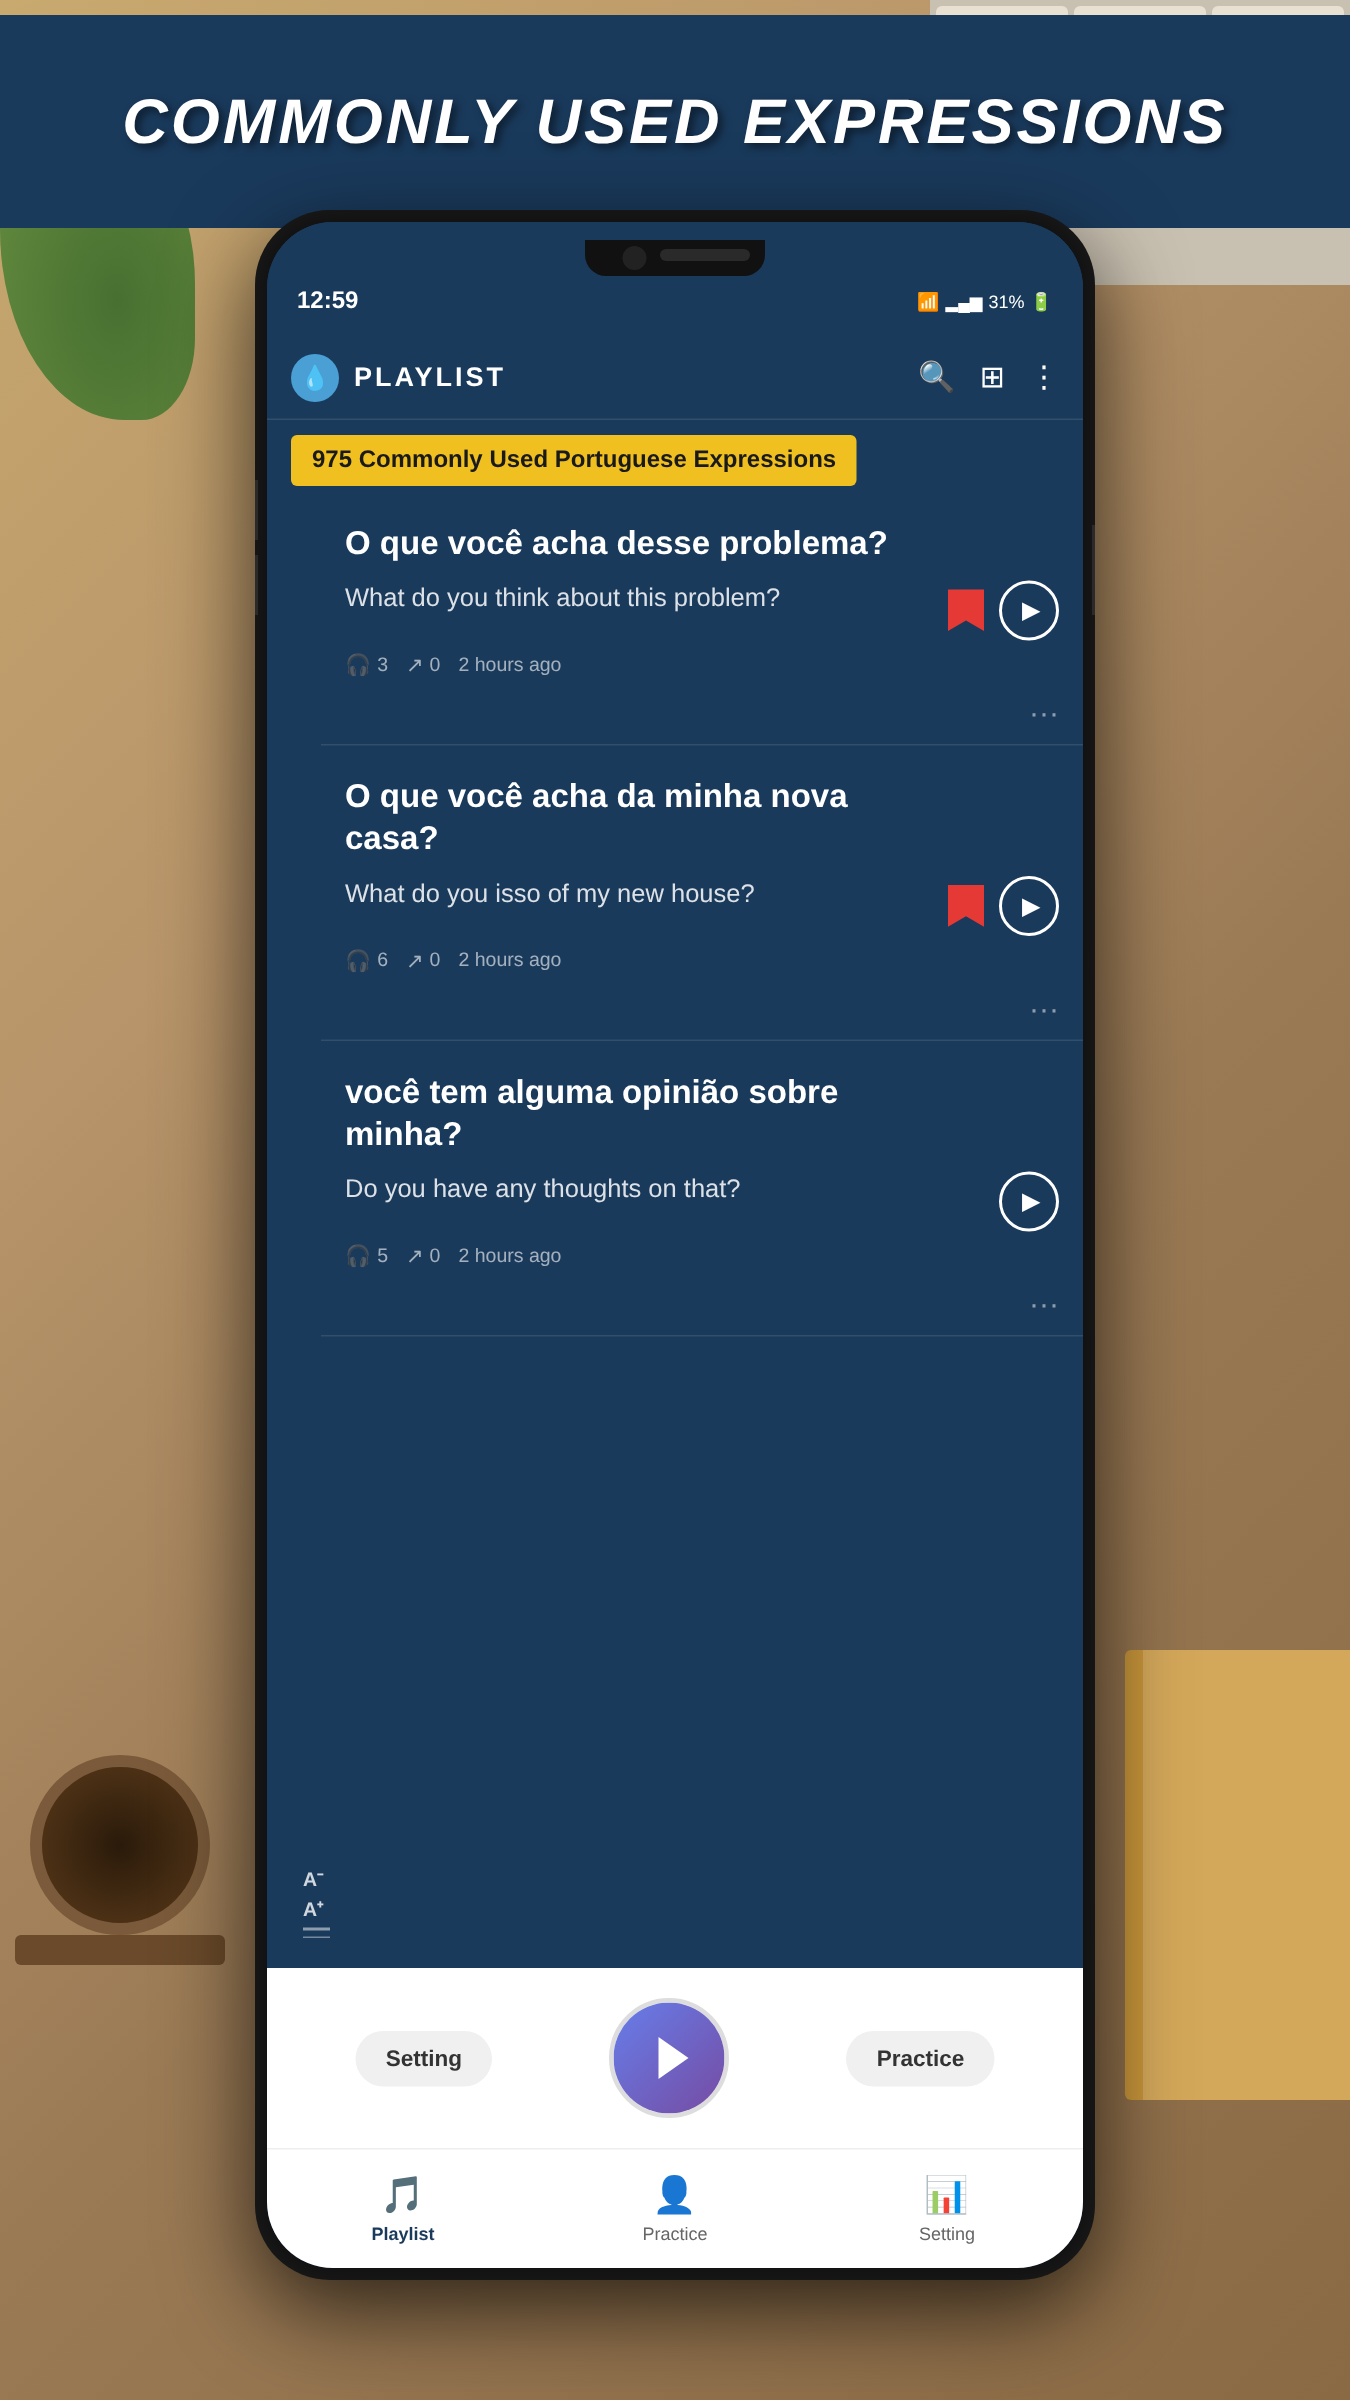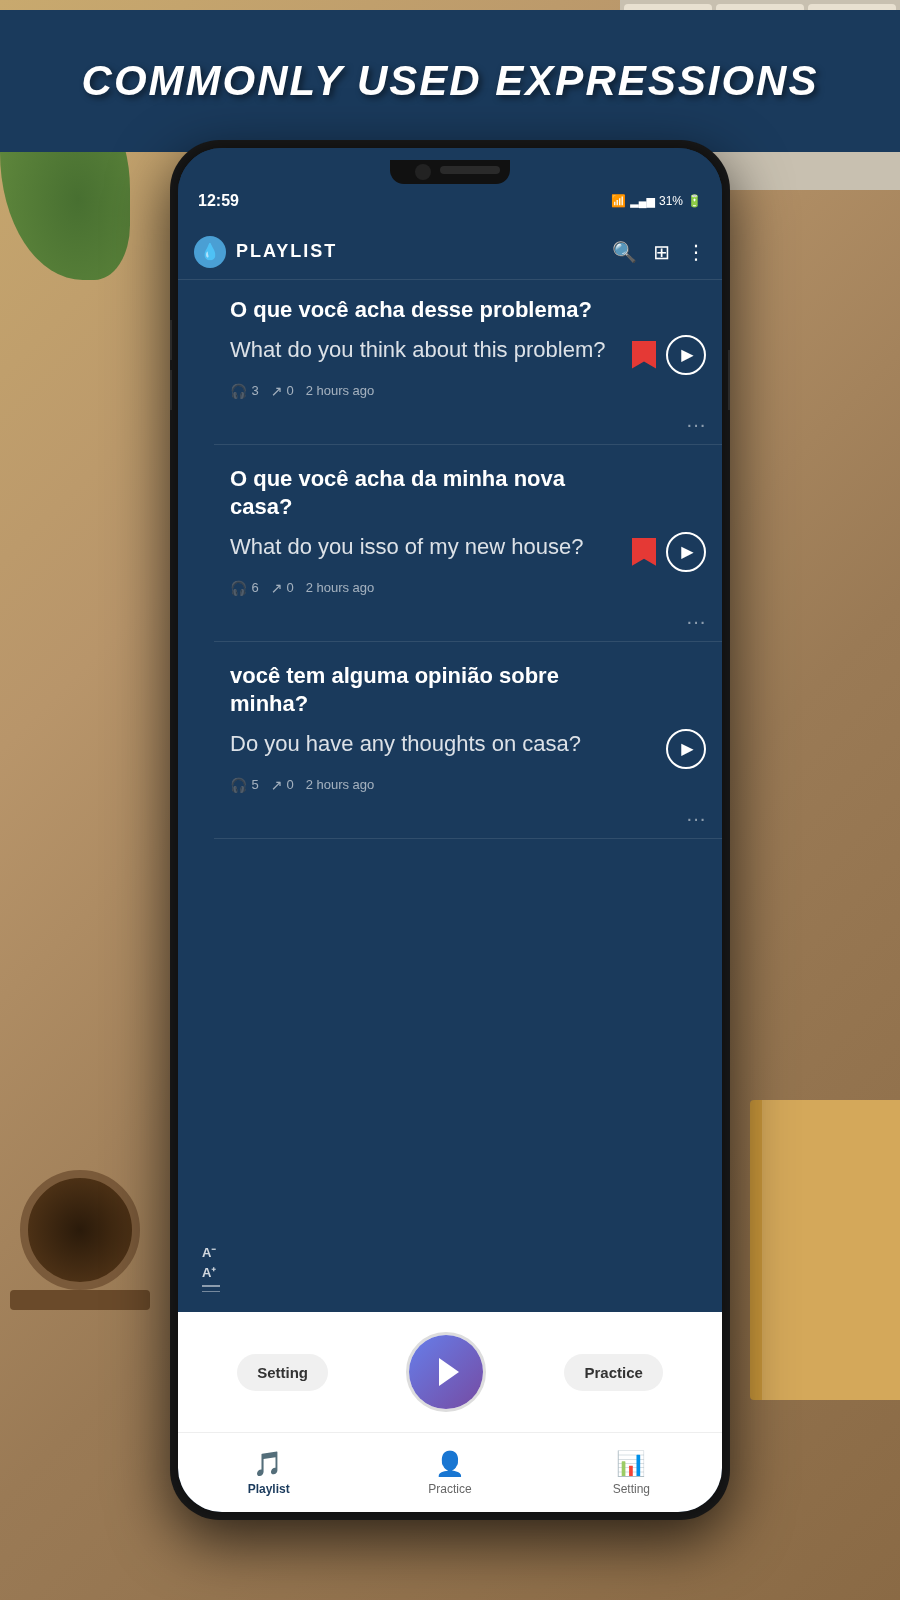--- a/index.html
+++ b/index.html
@@ -229,21 +229,21 @@
 
     .card-english-row {
       display: flex;
       align-items: flex-start;
       justify-content: space-between;
       margin-bottom: 8px;
     }
 
     .card-english {
       color: rgba(255,255,255,0.85);
-      font-size: 22px;
+      font-size: 17px;
       line-height: 1.4;
       flex: 1;
       padding-right: 10px;
     }
 
     .card-actions {
       display: flex;
       align-items: center;
       gap: 10px;
       flex-shrink: 0;
@@ -574,20 +574,23 @@
           <span style="color:white; font-size:16px;">💧</span>
         </div>
         <span class="nav-title">PLAYLIST</span>
         <div class="nav-icons">
           <span class="nav-icon">🔍</span>
           <span class="nav-icon">⊞</span>
           <span class="nav-icon">⋮</span>
         </div>
       </div>
 
+      <div class="playlist-tag-area">
+        <span class="playlist-tag">975 Commonly Used Portuguese Expressions</span>
+      </div>
 
 
       <div class="cards-area">
 
         <div class="card-item">
           <div class="card-portuguese">O que você acha desse problema?</div>
           <div class="card-english-row">
             <div class="card-english">What do you think about this problem?</div>
             <div class="card-actions">
               <div class="bookmark-icon"></div>
@@ -635,21 +638,21 @@
             <div class="meta-item">
               <span>2 hours ago</span>
             </div>
           </div>
           <div class="card-more">···</div>
         </div>
 
         <div class="card-item">
           <div class="card-portuguese">você tem alguma opinião sobre minha?</div>
           <div class="card-english-row">
-            <div class="card-english">Do you have any thoughts on casa?</div>
+            <div class="card-english">Do you have any thoughts on that?</div>
             <div class="card-actions">
               <div class="play-btn" style="margin-left:34px;">
                 <span class="play-icon">▶</span>
               </div>
             </div>
           </div>
           <div class="card-meta">
             <div class="meta-item">
               <span class="meta-icon">🎧</span>
               <span>5</span>

